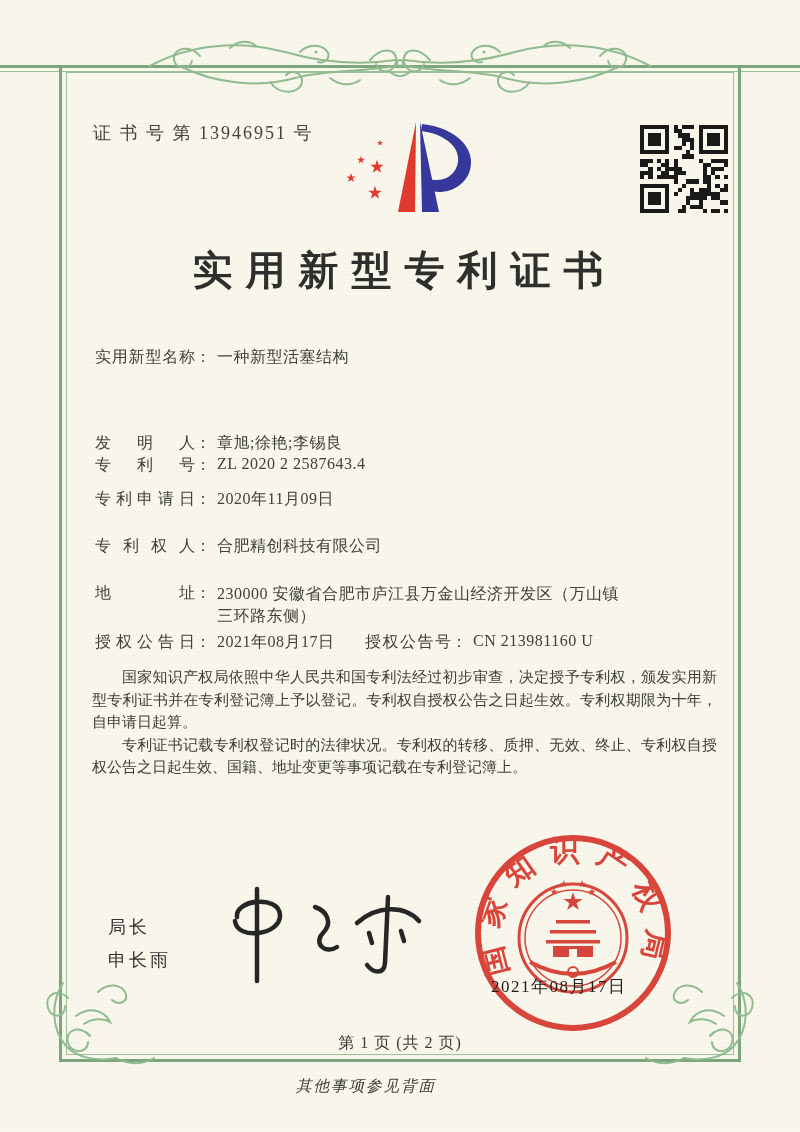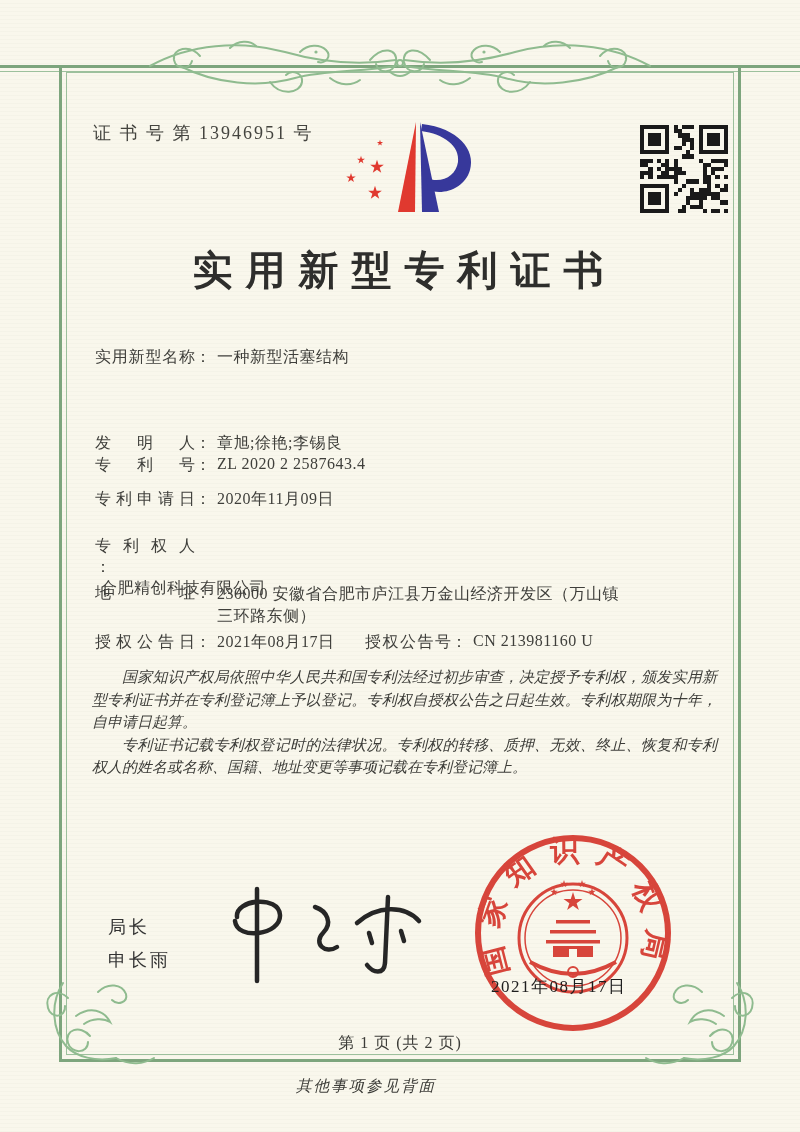--- a/index.html
+++ b/index.html
@@ -20,21 +20,21 @@
   .title{position:absolute;left:0;top:243px;width:796px;text-align:center;
     font-size:40px;font-weight:600;letter-spacing:13px;color:#2e2e2c;text-indent:13px;}
   .frow{position:absolute;left:95px;font-size:16px;display:flex;color:#3f3f3b;}
   .flabel{display:inline-block;width:100px;text-align:justify;text-align-last:justify;text-justify:inter-character;}
   .fcolon{display:inline-block;}
   .fvalue{display:inline-block;margin-left:6px;letter-spacing:0.5px;}
   .fvalue.wrap{max-width:405px;line-height:22px;}
   .grow2{position:absolute;left:365px;font-size:16px;display:flex;color:#3f3f3b;}
   .grow2 .flabel{width:86px;}
   .bodytext{position:absolute;left:92px;top:666px;width:625px;font-size:15px;line-height:22.5px;
-    text-align:justify;color:#3c3c38;font-style:italic;}
+    text-align:justify;color:#3c3c38;}
   .bodytext p{margin:0;text-indent:2em;}
   .sig-title{position:absolute;left:108px;top:915px;font-size:18px;letter-spacing:3px;color:#333;}
   .sig-name{position:absolute;left:108px;top:948px;font-size:18px;letter-spacing:3px;color:#333;}
   .seal-date{position:absolute;left:491px;top:975px;font-size:17px;letter-spacing:1.5px;color:#1e1e1e;}
   .pageinfo{position:absolute;left:59px;top:1033px;width:682px;text-align:center;font-size:16px;color:#3c3c38;letter-spacing:1px;}
   .backnote{position:absolute;left:0;top:1076px;width:660px;text-align:center;font-size:15.5px;
     font-style:italic;color:#3c3c38;letter-spacing:2px;margin-left:36px;}
   svg{display:block;}
 </style>
 </head>
@@ -240,21 +240,21 @@
   <div class="frow" style="top:442px;margin-top:13px;">
     <span class="flabel">专利号</span>
       <span class="fcolon">：</span>
     <span class="fvalue">ZL 2020 2 2587643.4</span>
   </div>
   <div class="frow" style="top:489px;">
     <span class="flabel">专利申请日</span>
       <span class="fcolon">：</span>
     <span class="fvalue">2020年11月09日</span>
   </div>
-  <div class="frow" style="top:536px;flex-direction:column;">
+  <div class="frow" style="top:536px;">
     <span class="flabel">专利权人</span>
       <span class="fcolon">：</span>
     <span class="fvalue">合肥精创科技有限公司</span>
   </div>
   <div class="frow" style="top:583px;">
     <span class="flabel">地址</span>
       <span class="fcolon">：</span>
     <span class="fvalue wrap">230000 安徽省合肥市庐江县万金山经济开发区（万山镇三环路东侧）</span>
   </div>
 
@@ -264,21 +264,21 @@
     <span class="fvalue">2021年08月17日</span>
   </div>
   <div class="grow2" style="top:632px;">
     <span class="flabel">授权公告号</span>
       <span class="fcolon">：</span>
     <span class="fvalue">CN 213981160 U</span>
   </div>
 
   <div class="bodytext">
     <p>国家知识产权局依照中华人民共和国专利法经过初步审查，决定授予专利权，颁发实用新型专利证书并在专利登记簿上予以登记。专利权自授权公告之日起生效。专利权期限为十年，自申请日起算。</p>
-    <p>专利证书记载专利权登记时的法律状况。专利权的转移、质押、无效、终止、恢复和专利权人的姓名或名称、国籍、地址变更等事项记载在专利登记簿上。</p>
+    <p>专利证书记载专利权登记时的法律状况。专利权的转移、质押、无效、终止、专利权自授权公告之日起生效、国籍、地址变更等事项记载在专利登记簿上。</p>
   </div>
 
   <div class="sig-title">局长</div>
   <div class="sig-name">申长雨</div>
   <svg class="orn" style="left:225px;top:885px;" width="210" height="105" viewBox="0 0 210 105">
     <g fill="none" stroke="#262626" stroke-width="4.5" stroke-linecap="round">
       <path d="M12,32 C10,14 54,10 55,30 C56,50 12,56 10,36"></path>
       <path d="M32,4 L32,96"></path>
       <path d="M90,22 C102,26 108,38 98,48 C88,58 100,70 112,62"></path>
       <path d="M132,38 C152,20 180,20 194,36"></path>

